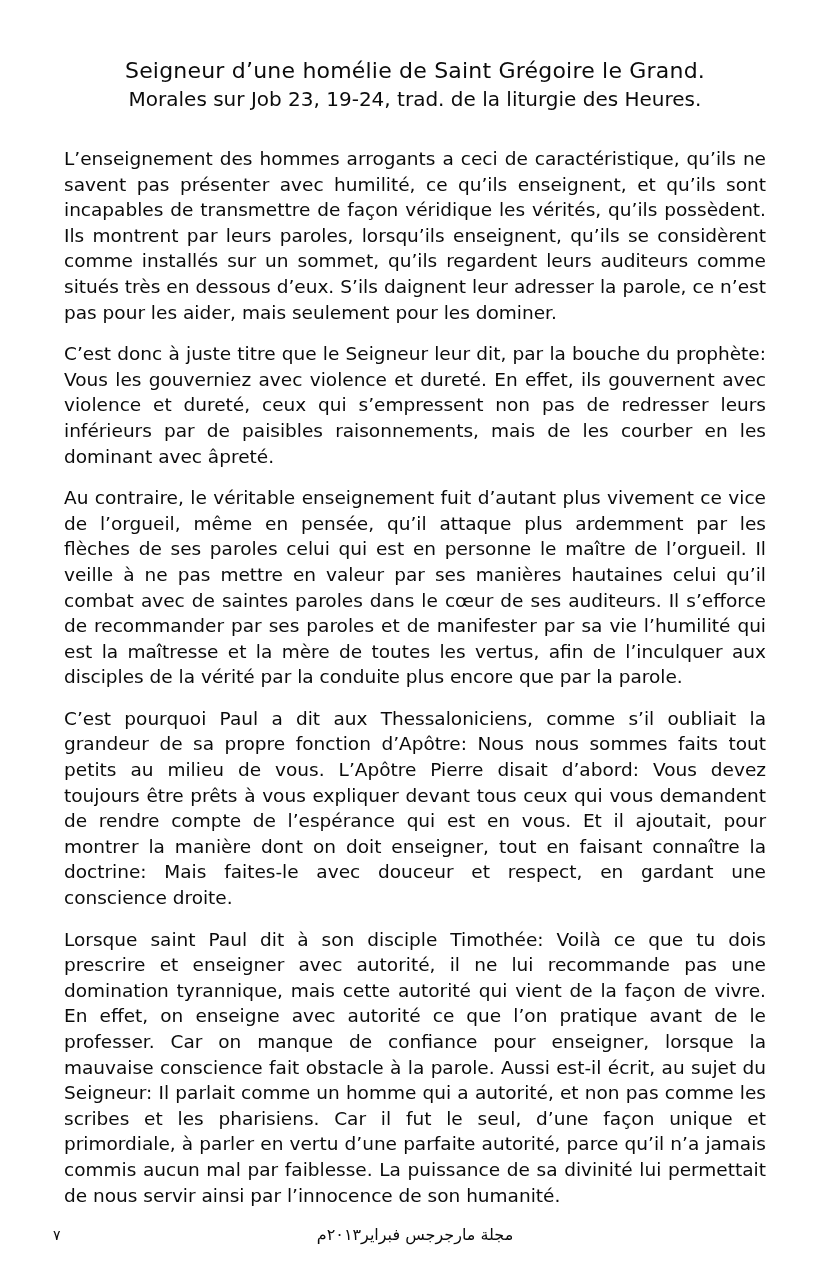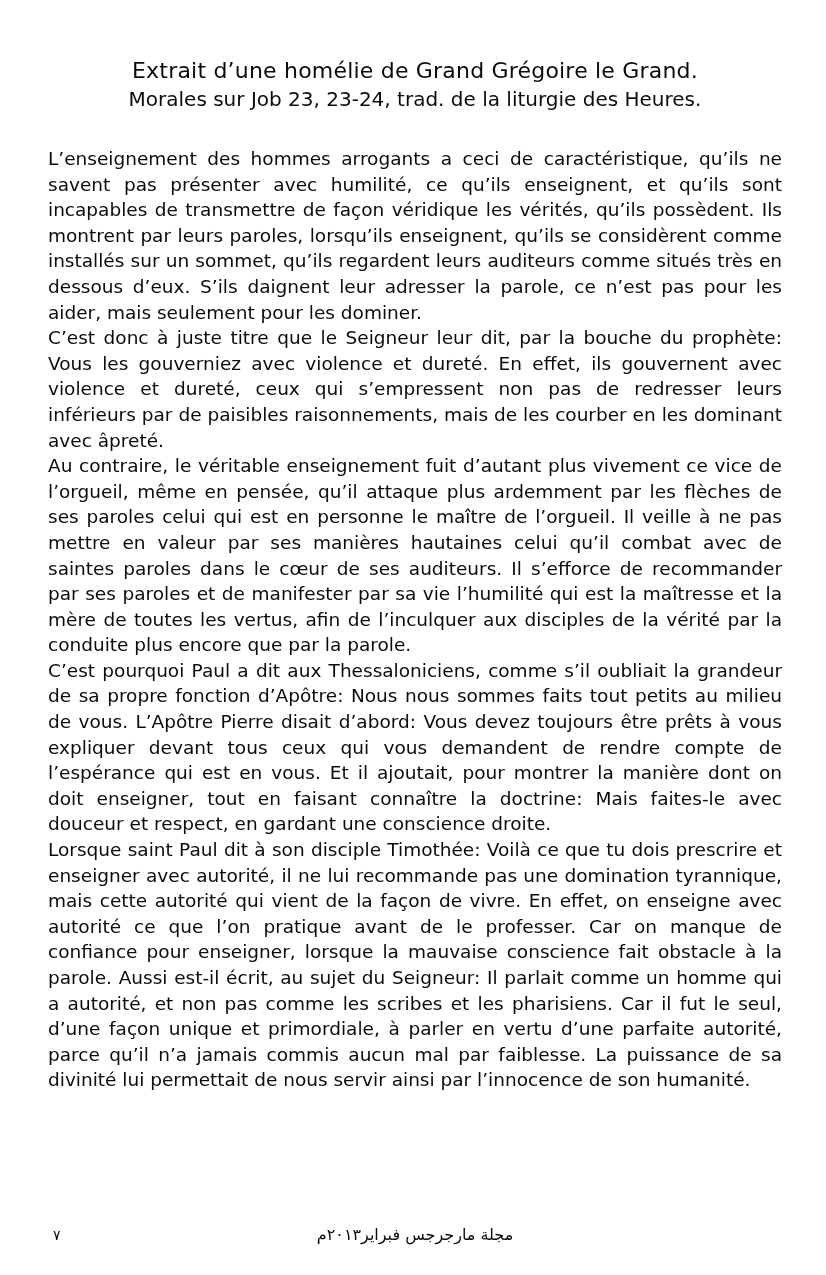--- a/index.html
+++ b/index.html
@@ -42,21 +42,21 @@
     white-space: nowrap;
   }
   .body-text {
     margin-top: 33px;
     font-size: 18.5px;
     line-height: 25.6px;
     text-align: justify;
     text-justify: inter-word;
   }
   .body-text p {
-    margin: 0;
+    margin: 16px;
     padding: 0;
   }
   .footer {
     position: absolute;
     left: 48px;
     right: 44px;
     bottom: 28px;
     height: 22px;
     font-size: 14px;
   }
@@ -74,22 +74,22 @@
     text-align: center;
     direction: rtl;
     font-size: 16px;
   }
 </style>
 </head>
 <body>
 
 <div class="page">
   <div class="content">
-    <h1 class="title">Extrait d’une homélie de Grand Grégoire le Grand.</h1>
-    <h2 class="subtitle">Morales sur Job 23, 23-24, trad. de la liturgie des Heures.</h2>
+    <h1 class="title">Seigneur d’une homélie de Saint Grégoire le Grand.</h1>
+    <h2 class="subtitle">Morales sur Job 23, 19-24, trad. de la liturgie des Heures.</h2>
 
     <div class="body-text">
       <p>L’enseignement des hommes arrogants a ceci de caractéristique, qu’ils ne savent pas présenter avec humilité, ce qu’ils enseignent, et qu’ils sont incapables de transmettre de façon véridique les vérités, qu’ils possèdent. Ils montrent par leurs paroles, lorsqu’ils enseignent, qu’ils se considèrent comme installés sur un sommet, qu’ils regardent leurs auditeurs comme situés très en dessous d’eux. S’ils daignent leur adresser la parole, ce n’est pas pour les aider, mais seulement pour les dominer.</p>
       <p>C’est donc à juste titre que le Seigneur leur dit, par la bouche du prophète: Vous les gouverniez avec violence et dureté. En effet, ils gouvernent avec violence et dureté, ceux qui s’empressent non pas de redresser leurs inférieurs par de paisibles raisonnements, mais de les courber en les dominant avec âpreté.</p>
       <p>Au contraire, le véritable enseignement fuit d’autant plus vivement ce vice de l’orgueil, même en pensée, qu’il attaque plus ardemment par les flèches de ses paroles celui qui est en personne le maître de l’orgueil. Il veille à ne pas mettre en valeur par ses manières hautaines celui qu’il combat avec de saintes paroles dans le cœur de ses auditeurs. Il s’efforce de recommander par ses paroles et de manifester par sa vie l’humilité qui est la maîtresse et la mère de toutes les vertus, afin de l’inculquer aux disciples de la vérité par la conduite plus encore que par la parole.</p>
       <p>C’est pourquoi Paul a dit aux Thessaloniciens, comme s’il oubliait la grandeur de sa propre fonction d’Apôtre: Nous nous sommes faits tout petits au milieu de vous. L’Apôtre Pierre disait d’abord: Vous devez toujours être prêts à vous expliquer devant tous ceux qui vous demandent de rendre compte de l’espérance qui est en vous. Et il ajoutait, pour montrer la manière dont on doit enseigner, tout en faisant connaître la doctrine: Mais faites-le avec douceur et respect, en gardant une conscience droite.</p>
       <p>Lorsque saint Paul dit à son disciple Timothée: Voilà ce que tu dois prescrire et enseigner avec autorité, il ne lui recommande pas une domination tyrannique, mais cette autorité qui vient de la façon de vivre. En effet, on enseigne avec autorité ce que l’on pratique avant de le professer. Car on manque de confiance pour enseigner, lorsque la mauvaise conscience fait obstacle à la parole. Aussi est-il écrit, au sujet du Seigneur: Il parlait comme un homme qui a autorité, et non pas comme les scribes et les pharisiens. Car il fut le seul, d’une façon unique et primordiale, à parler en vertu d’une parfaite autorité, parce qu’il n’a jamais commis aucun mal par faiblesse. La puissance de sa divinité lui permettait de nous servir ainsi par l’innocence de son humanité.</p>
     </div>
   </div>
 

